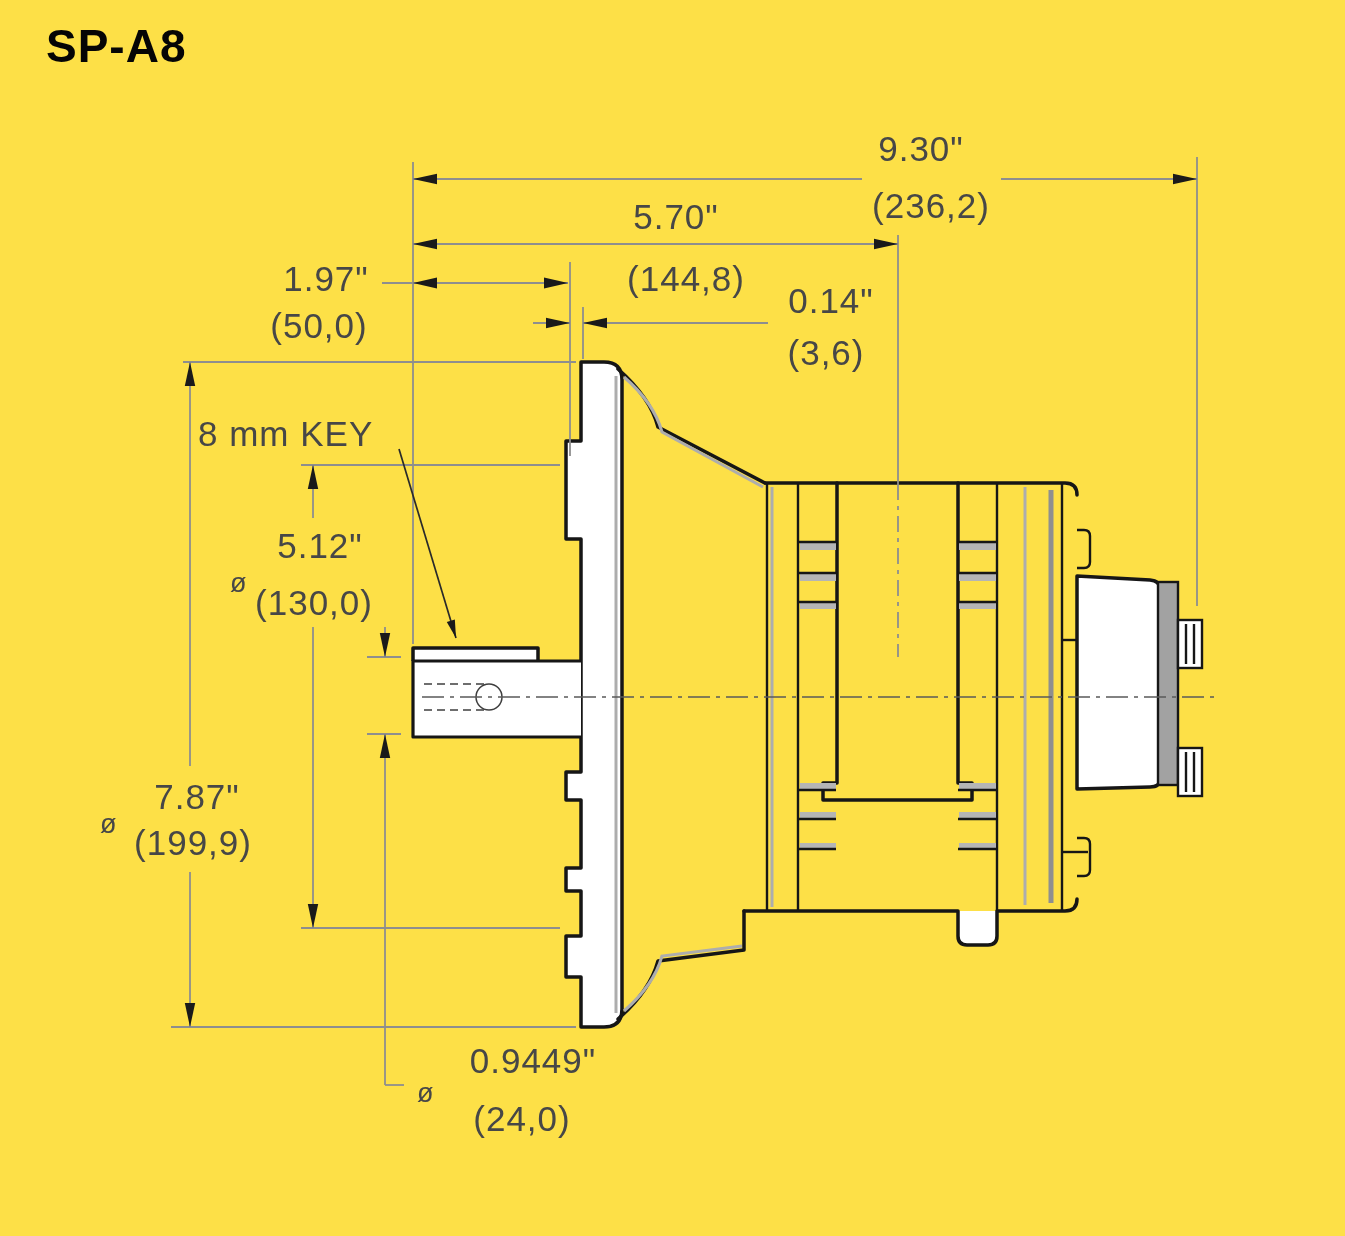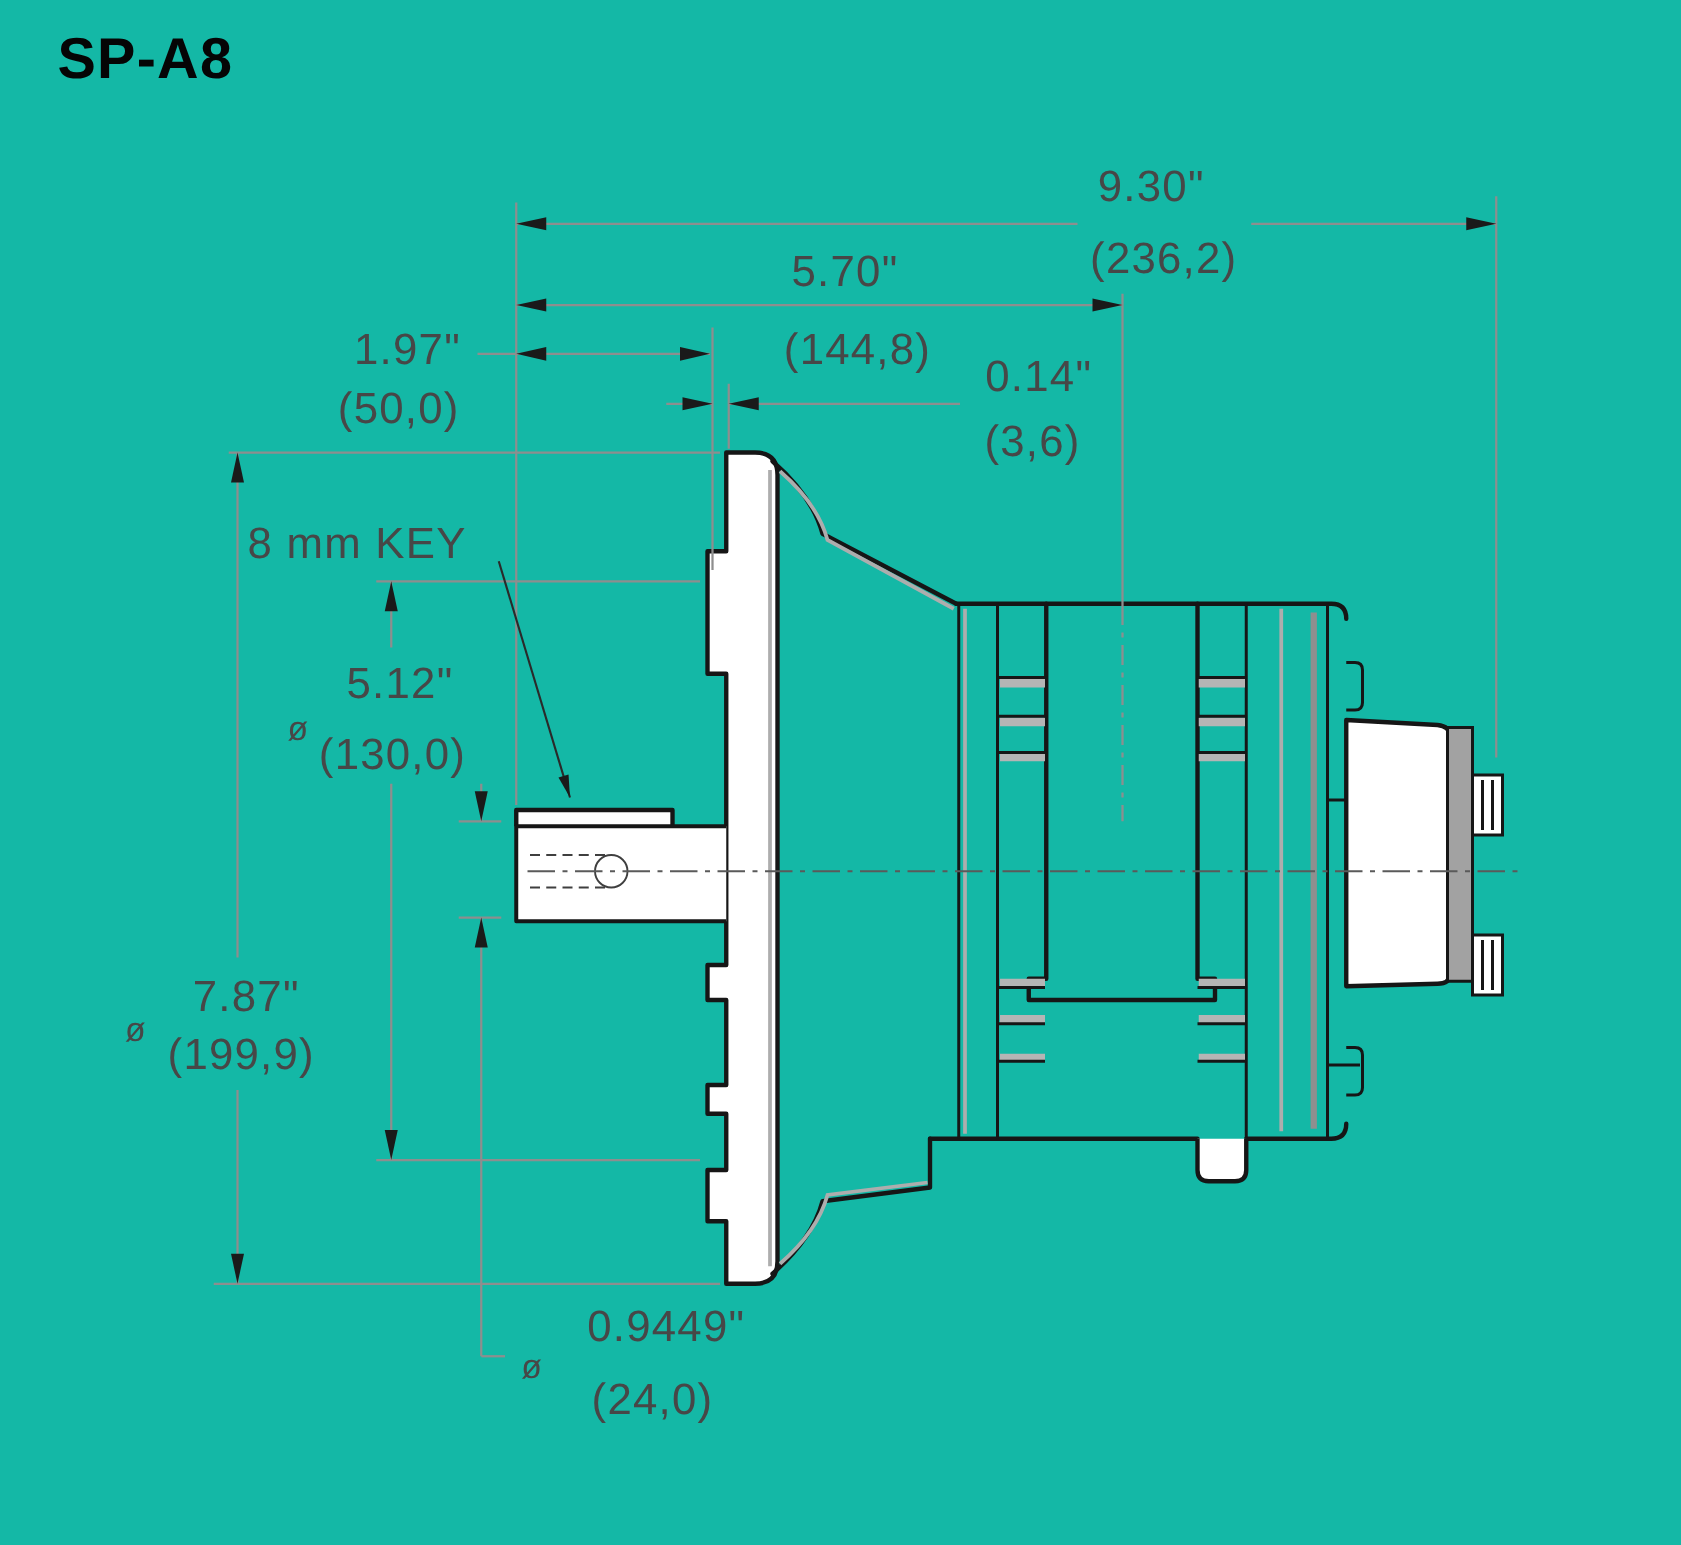--- a/index.html
+++ b/index.html
@@ -1,16 +1,16 @@
 <!DOCTYPE html>
 <html><head>
 <meta charset="utf-8">
 <style>
   html,body{margin:0;padding:0;background:#ffffff;}
-  .page{position:relative;width:1345px;height:1236px;background:#14b8a6;overflow:hidden;
+  .page{position:relative;width:1345px;height:1236px;background:#fde047;overflow:hidden;
         font-family:"Liberation Sans", sans-serif;}
   svg{display:block;}
   text{font-family:"Liberation Sans", sans-serif;fill:#474747;}
   .dimtxt{font-size:35px;letter-spacing:1px;}
   .diasym{font-size:27px;}
   .titletxt{font-size:46px;font-weight:bold;fill:#050505;letter-spacing:1px;}
   .outline{stroke:#161616;stroke-width:3.5;fill:none;stroke-linecap:round;stroke-linejoin:round;}
   .outline-fill{stroke:#161616;stroke-width:3.5;fill:#ffffff;stroke-linejoin:round;}
   .inner{stroke:#161616;stroke-width:2.4;fill:none;}
   .shade{stroke:#adadad;stroke-width:3;fill:none;}

